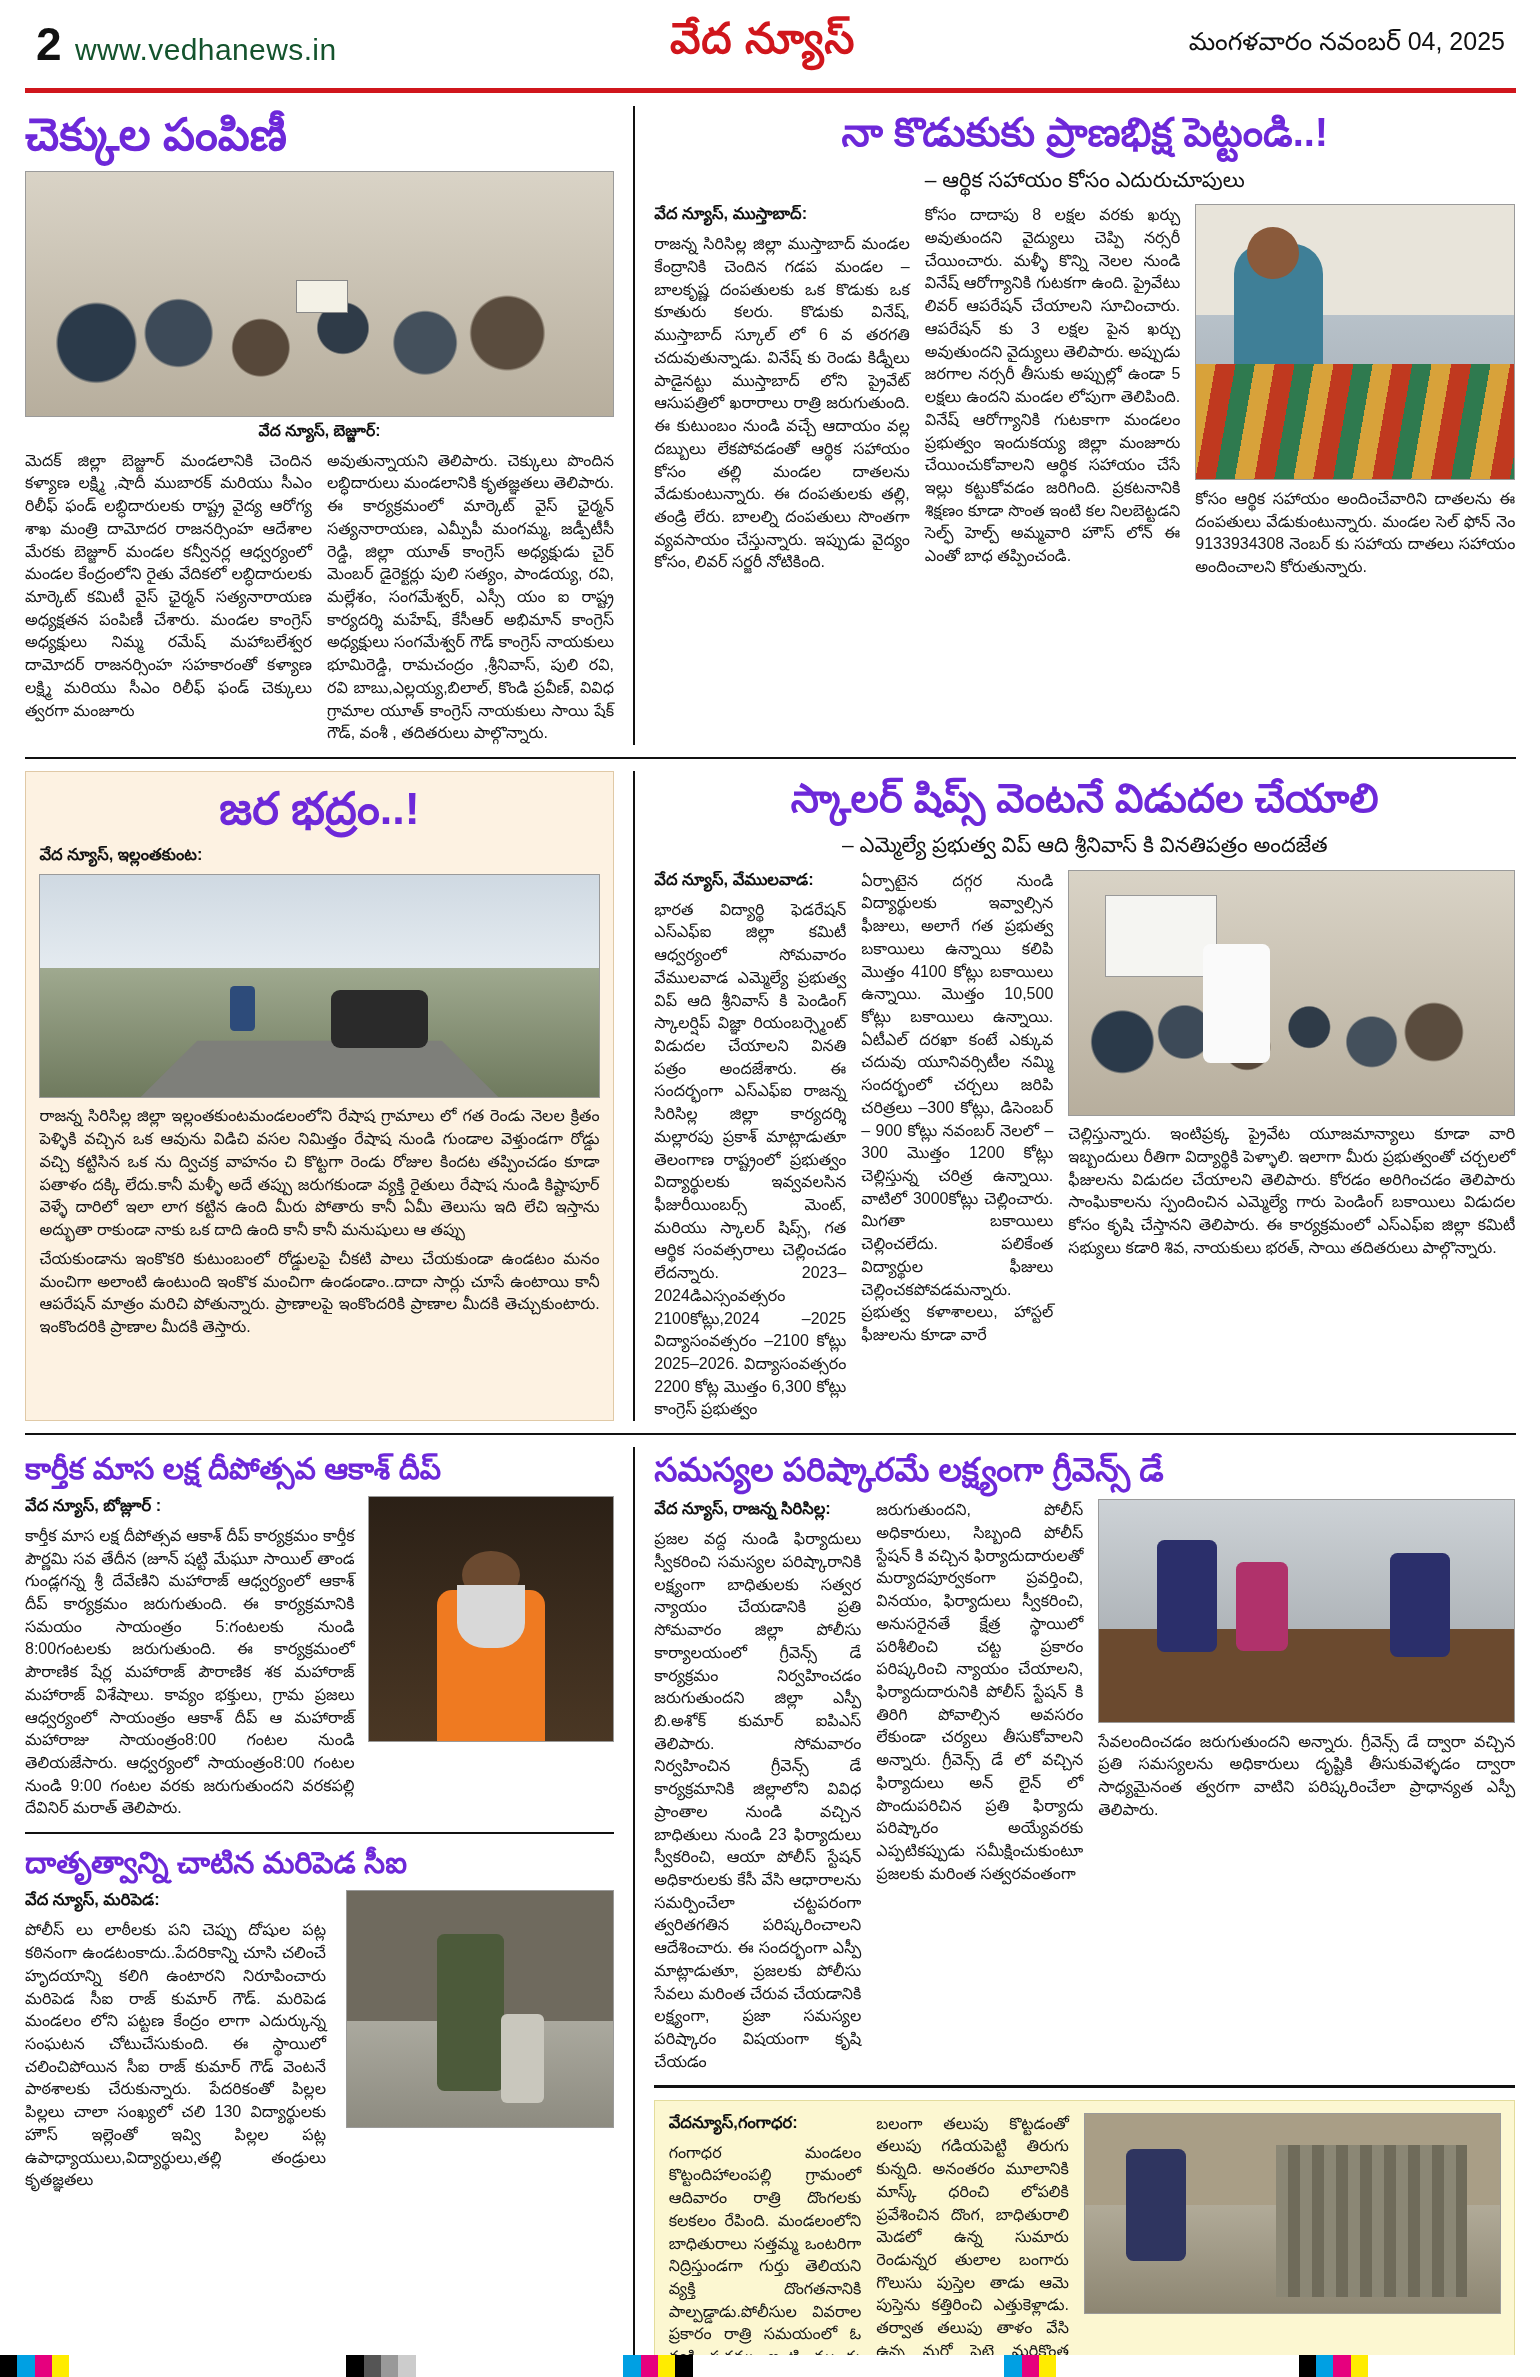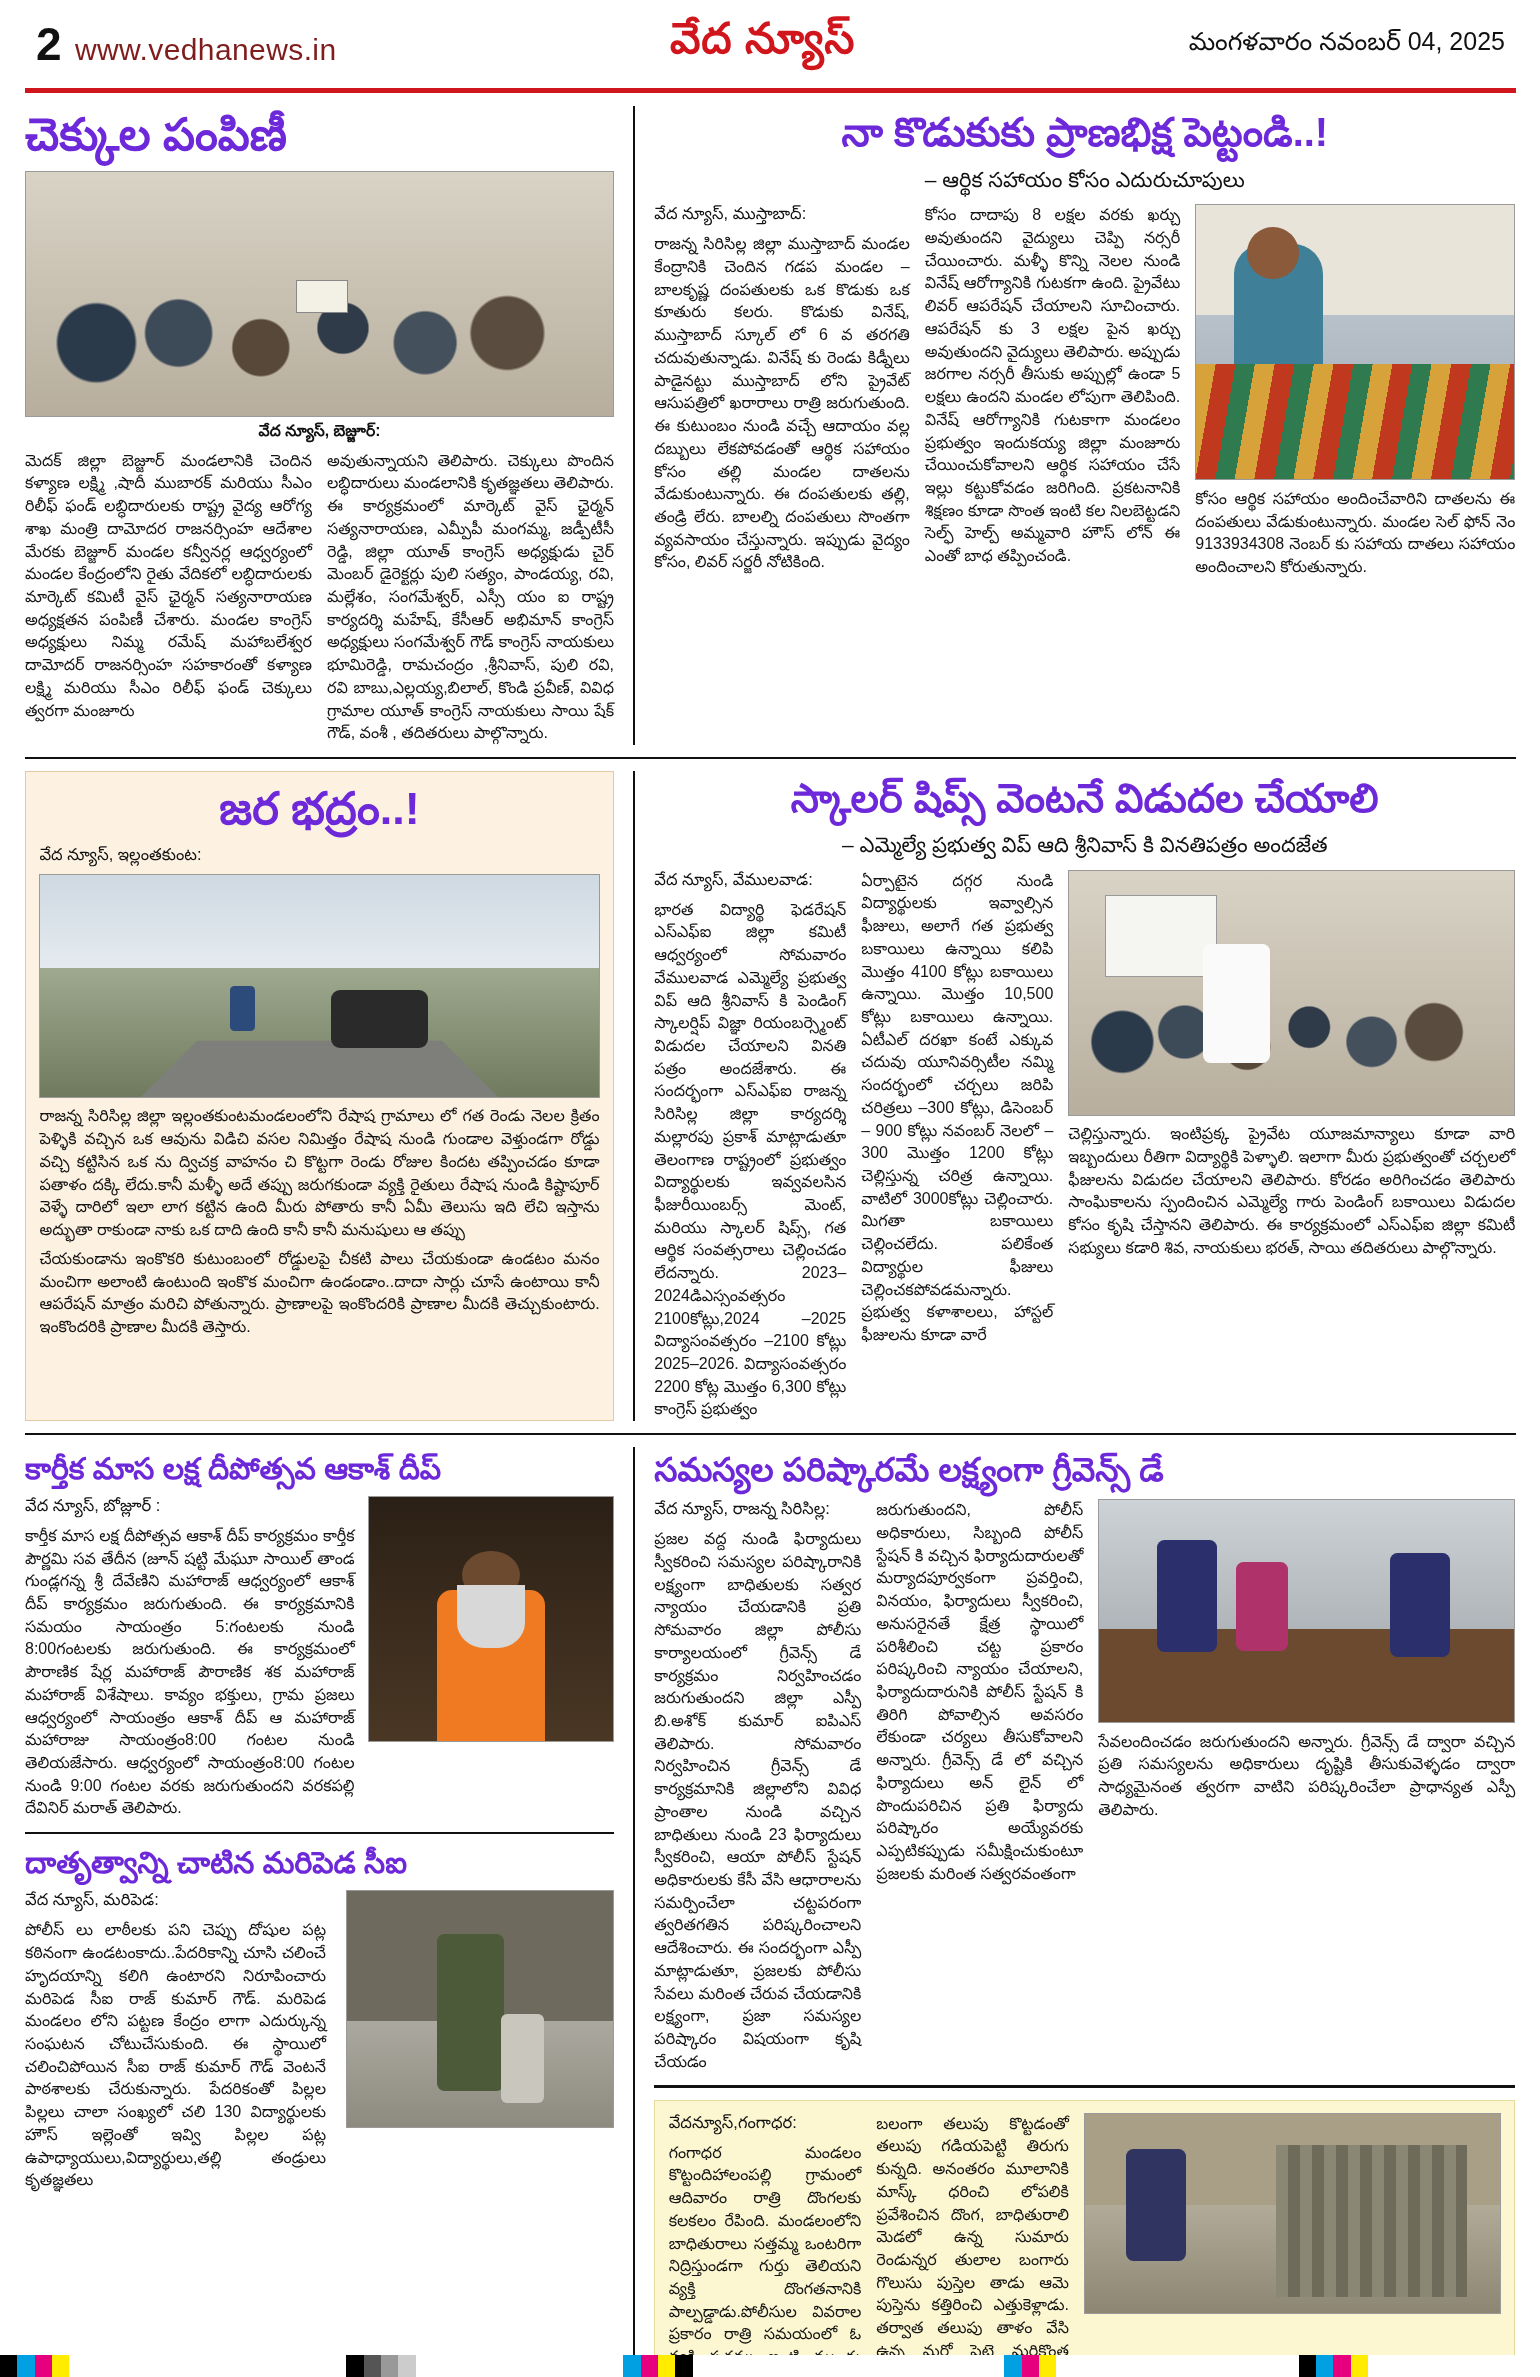--- a/index.html
+++ b/index.html
@@ -23,21 +23,21 @@
   .masthead {
     position: relative;
     height: 88px;
     padding: 0 36px;
     display: flex;
     align-items: center;
     justify-content: space-between;
   }
   .masthead-left { display:flex; align-items: baseline; gap: 13.4px; }
   .page-num { font-size: 46px; font-weight: 700; color:#111; line-height:1; }
-  .site-url { font-size: 30px; color:#7f1d1d; letter-spacing:0.4px; }
+  .site-url { font-size: 30px; color:#14532d; letter-spacing:0.4px; }
   .brand { font-size: 43px; font-weight: 700; color:#d0161c; letter-spacing:0.7px; }
   .masthead-date { font-size: 25px; color:#111; }
   .rule-red { height: 4.5px; background:#d0161c; margin: 0 25px; }
 
   
   .content {
     position: relative;
     padding: 13.4px 25px 0;
   }
   .row { display:flex; gap: 19.4px; }
@@ -57,21 +57,21 @@
   .subhead {
     font-size: 21px;
     color:#111;
     text-align:center;
     margin: 1.5px 0 10.4px;
     line-height: 1.35;
   }
 
   .byline {
     font-size: 16.4px;
-    font-weight: 400;
+    font-weight: 700;
     color:#111;
     margin-bottom: 6px;
   }
 
   .body-text {
     font-size: 16px;
     line-height: 1.42;
     text-align: justify;
     color:#141414;
     hyphens: auto;

